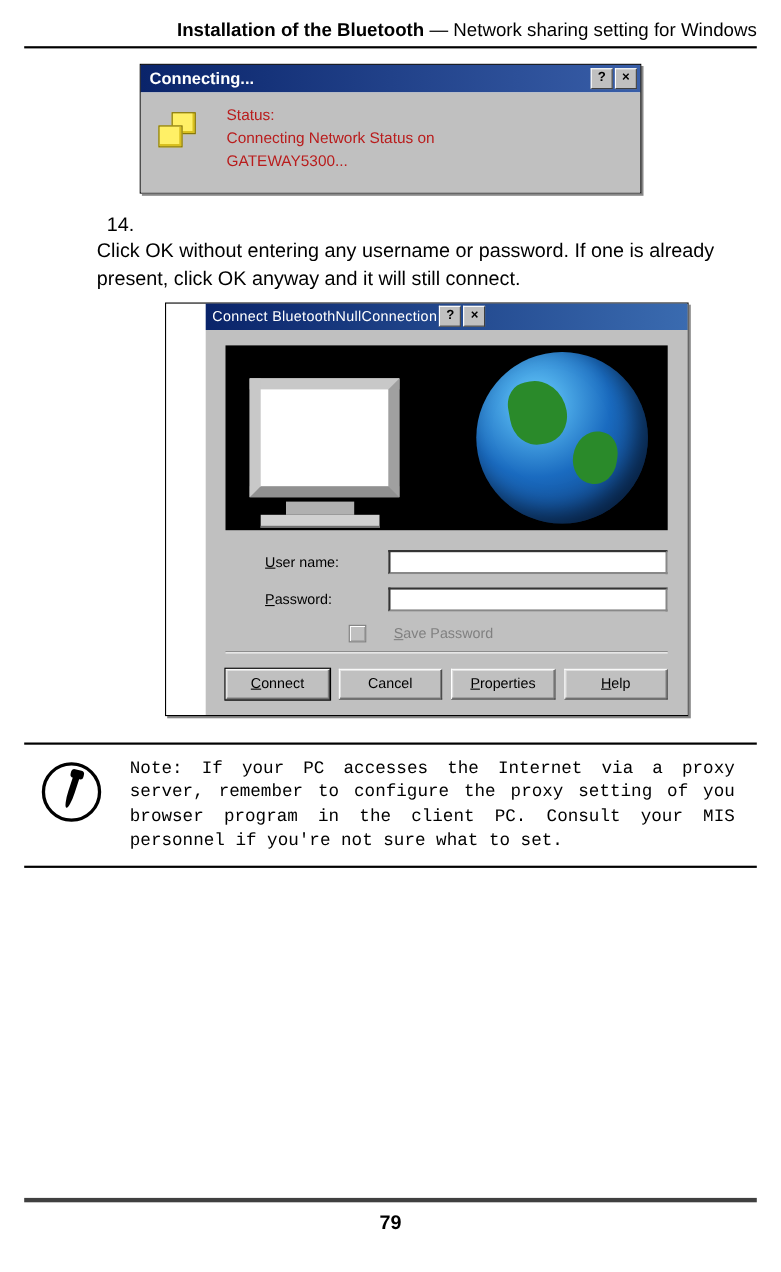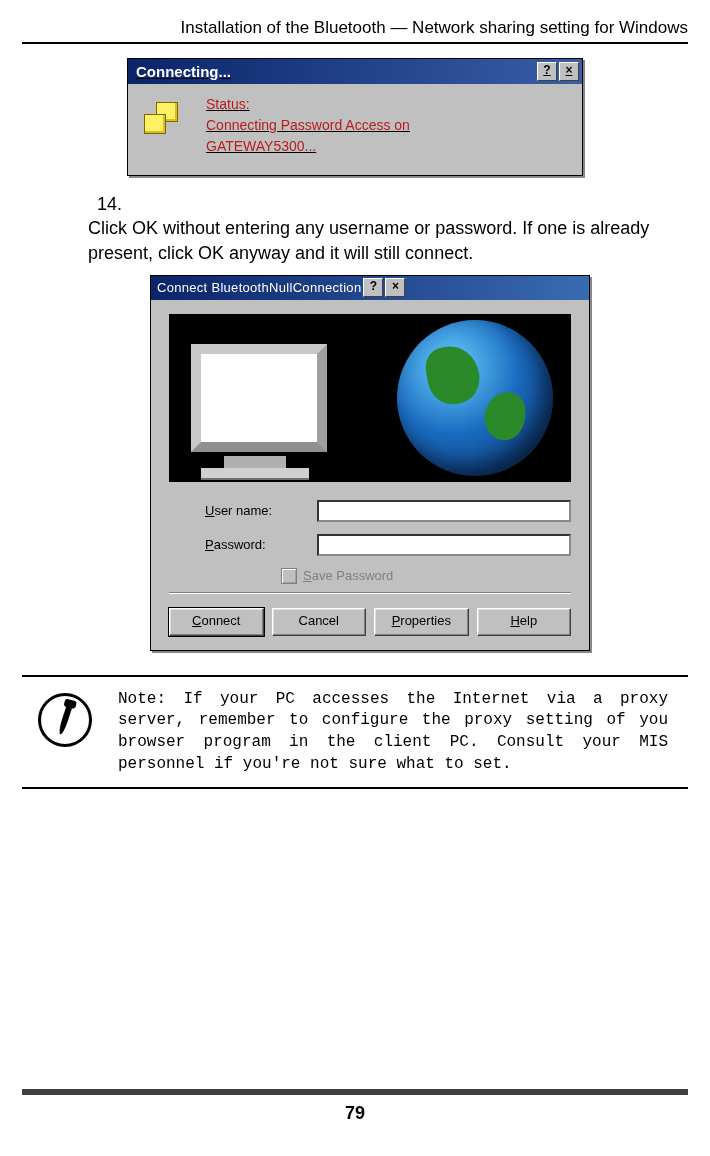--- a/index.html
+++ b/index.html
@@ -11,31 +11,30 @@
   }
   .page {
     padding: 18px 22px 0 22px;
   }
   .header {
     text-align: right;
     font-size: 17px;
     padding-bottom: 4px;
     border-bottom: 2px solid #000;
   }
-  .header .bold { font-weight: normal; }
+  .header .bold { font-weight: bold; }
   .content {
     padding: 14px 0 0 0;
   }
   
   .dlg1 {
     width: 454px;
     margin: 0 auto;
     border: 1px solid #000;
     box-shadow: 2px 2px 0 #888;
-    text-decoration: underline;
   }
   .titlebar {
     background: linear-gradient(to right, #0a246a, #385ea8);
     color: #fff;
     font-weight: bold;
     font-size: 15px;
     padding: 3px 3px 3px 8px;
     display: flex;
     align-items: center;
     font-family: Arial, sans-serif;
@@ -91,20 +90,21 @@
     text-align: right;
     padding-right: 6px;
   }
   .step-text { flex: 1; padding-right: 24px; }
   
   .dlg2 {
     width: 438px;
     margin: 0 0 0 128px;
     border: 1px solid #000;
     box-shadow: 2px 2px 0 #888;
+    padding-left: 36px;
   }
   .tb2 {
     background: linear-gradient(to right, #0a246a, #3a6bb0);
     color: #fff;
     font-size: 13px;
     padding: 2px 3px 2px 6px;
     display: flex;
     align-items: center;
     font-family: Tahoma, Arial, sans-serif;
     height: 20px;
@@ -179,20 +179,21 @@
     height: 22px;
     background: #fff;
     border: 2px inset #888;
     box-sizing: border-box;
   }
   .chk-row {
     display: flex; align-items: center;
     margin: 2px 0 8px 112px;
     font-family: Tahoma, sans-serif; font-size: 13px;
     color: #808080;
+    gap: 19px;
   }
   .chk {
     width: 14px; height: 14px;
     background: #c0c0c0;
     border: 1px solid #808080;
     box-shadow: inset 1px 1px 0 #fff, inset -1px -1px 0 #a0a0a0;
     margin-right: 6px;
   }
   .hr-raised {
     height: 0;
@@ -255,21 +256,21 @@
     line-height: 1.35;
     text-align: justify;
     padding-right: 20px;
   }
   .note-text .nb { font-weight: normal; }
   .footer {
     margin-top: 300px;
     text-align: center;
     font-size: 18px;
     font-weight: bold;
-    border-top: 6px solid #404040;
+    border-top: 4px solid #404040;
     padding: 8px 0 16px;
   }
 </style>
 </head>
 <body>
 
 <div class="page">
 
   <div class="header">
     <span class="bold">Installation of the Bluetooth</span><span> — Network sharing setting for Windows</span>
@@ -284,21 +285,21 @@
         <div class="tb-btn">?</div>
         <div class="tb-btn">×</div>
       </div>
       <div class="dlg1-body">
         <div class="net-ico">
           <div class="pc-back"></div>
           <div class="pc-front"></div>
         </div>
         <div class="dlg1-text">
           <div>Status:</div>
-          <div>Connecting Password Access on</div>
+          <div>Connecting Network Status on</div>
           <div>GATEWAY5300...</div>
         </div>
       </div>
     </div>
 
     <div class="step">
       <div class="step-num">14.</div>
       <div class="step-text">Click OK without entering any username or password. If one is already present, click OK anyway and it will still connect.</div>
     </div>
 

